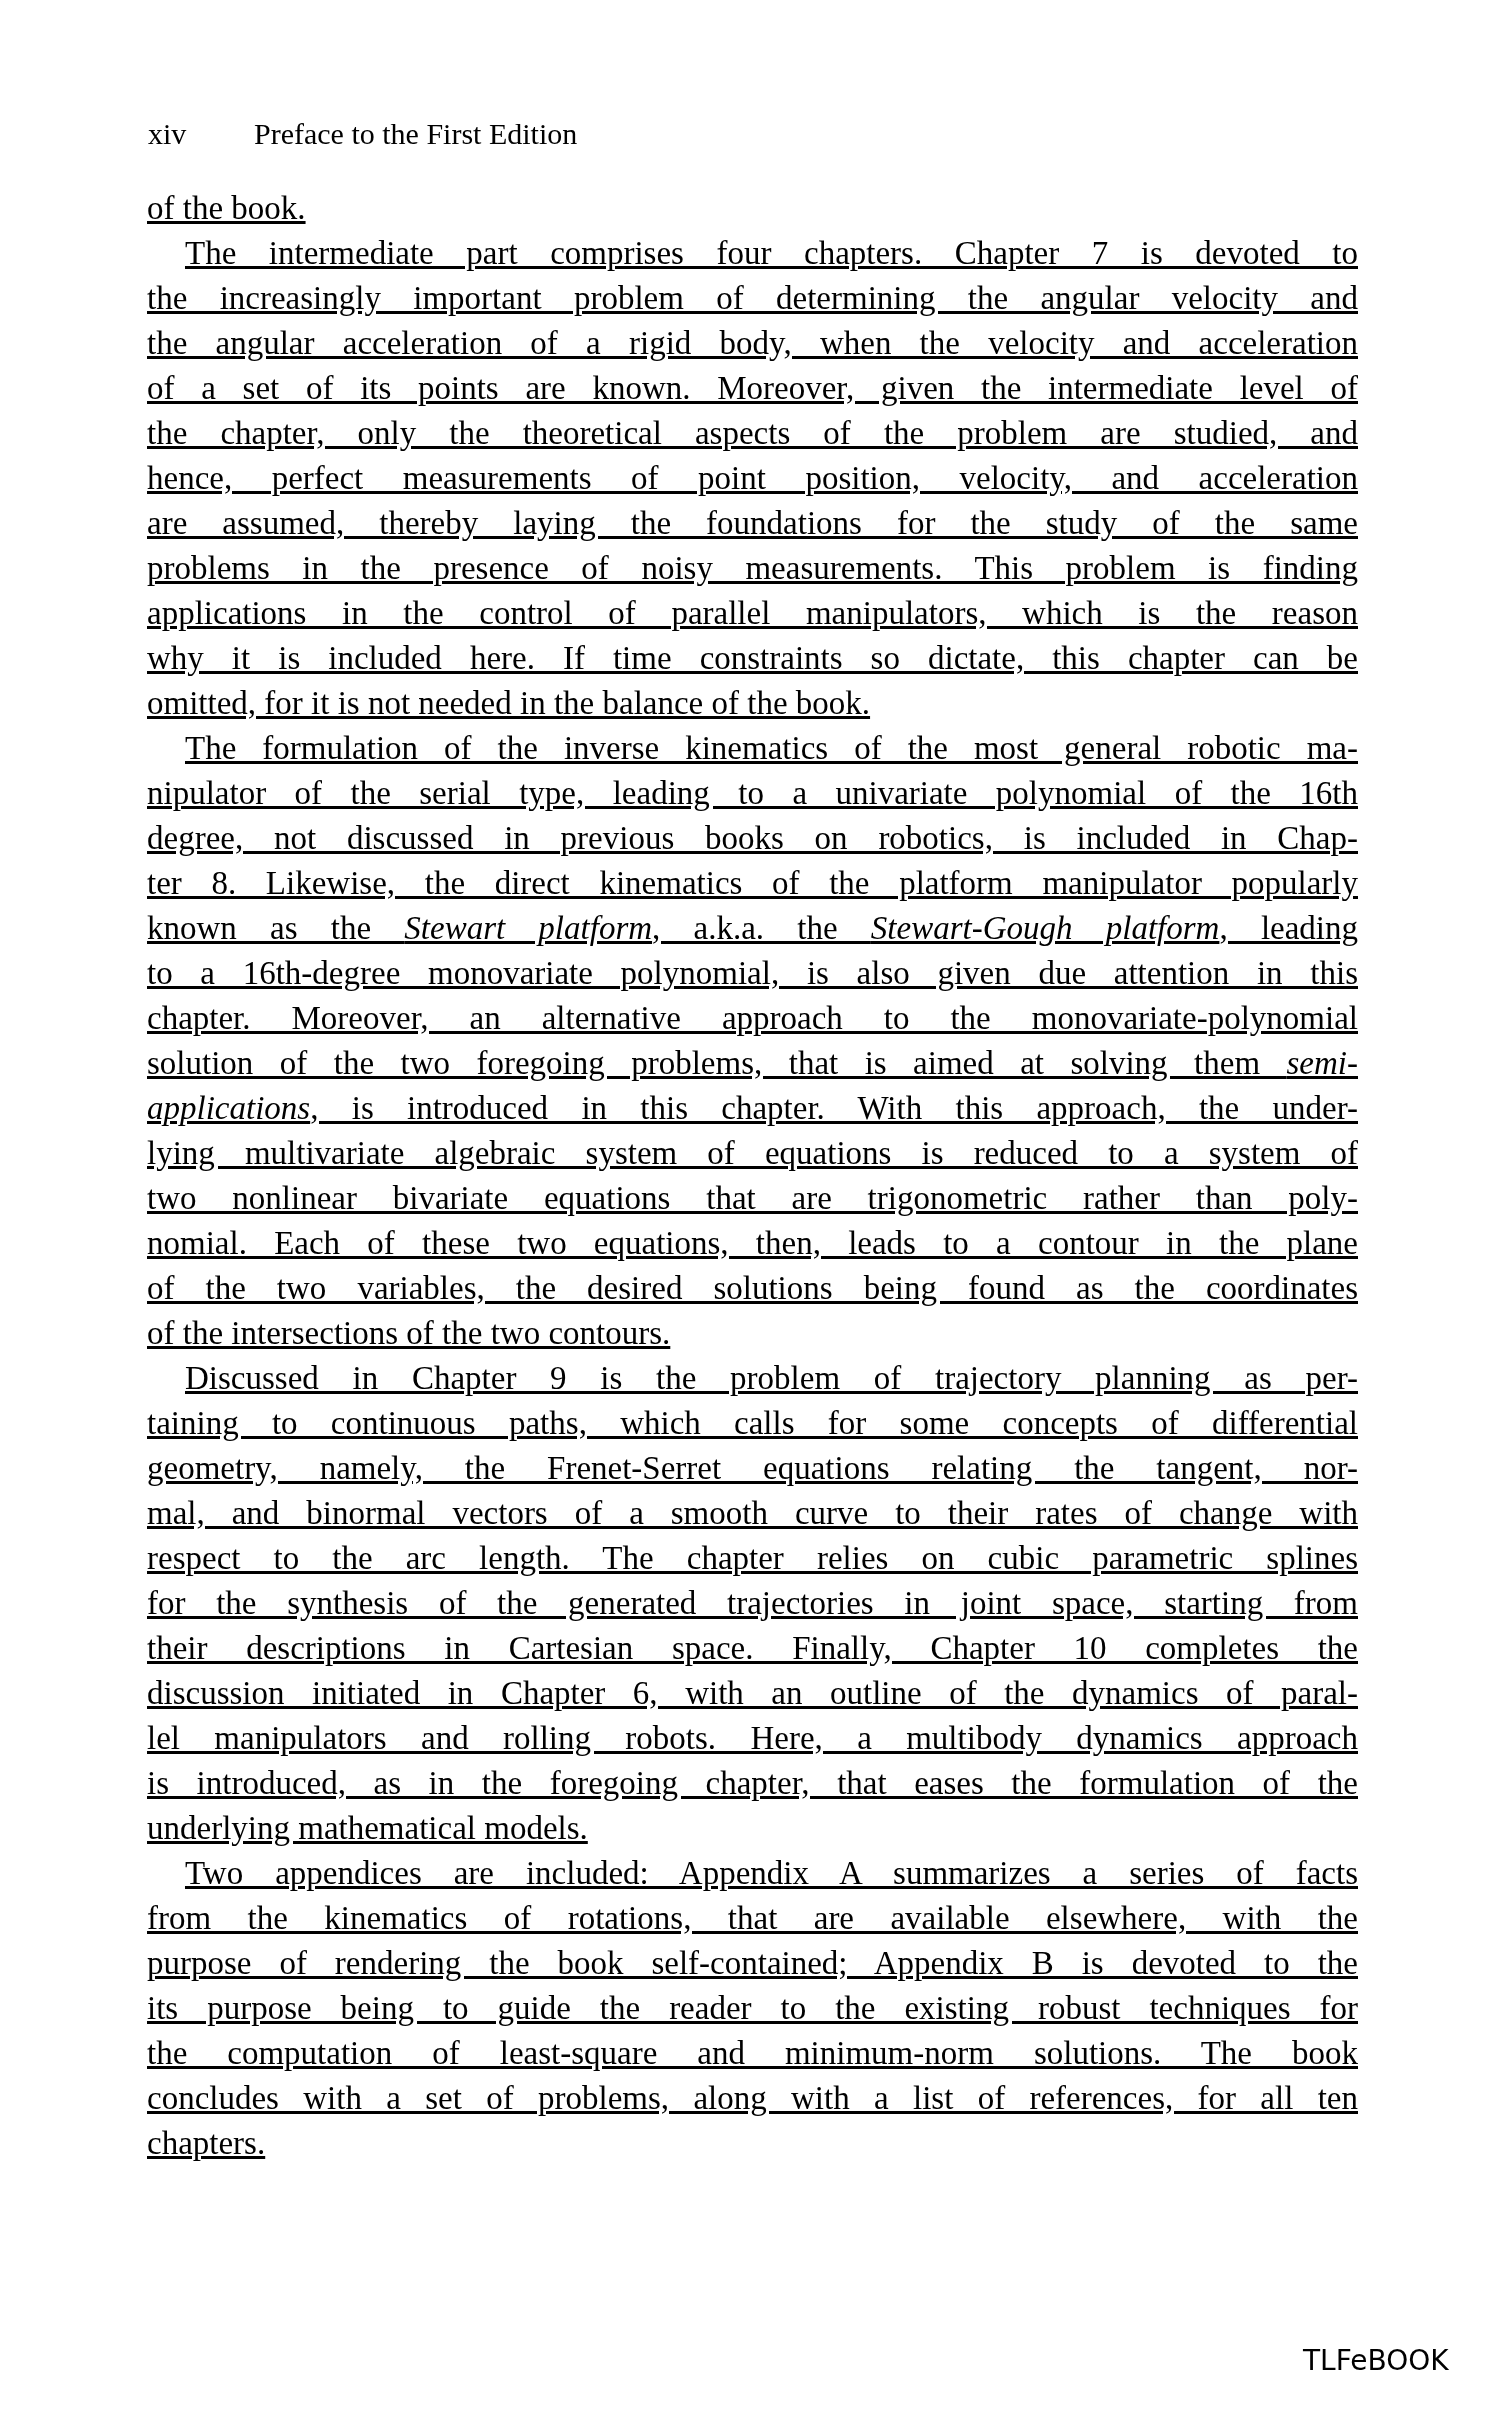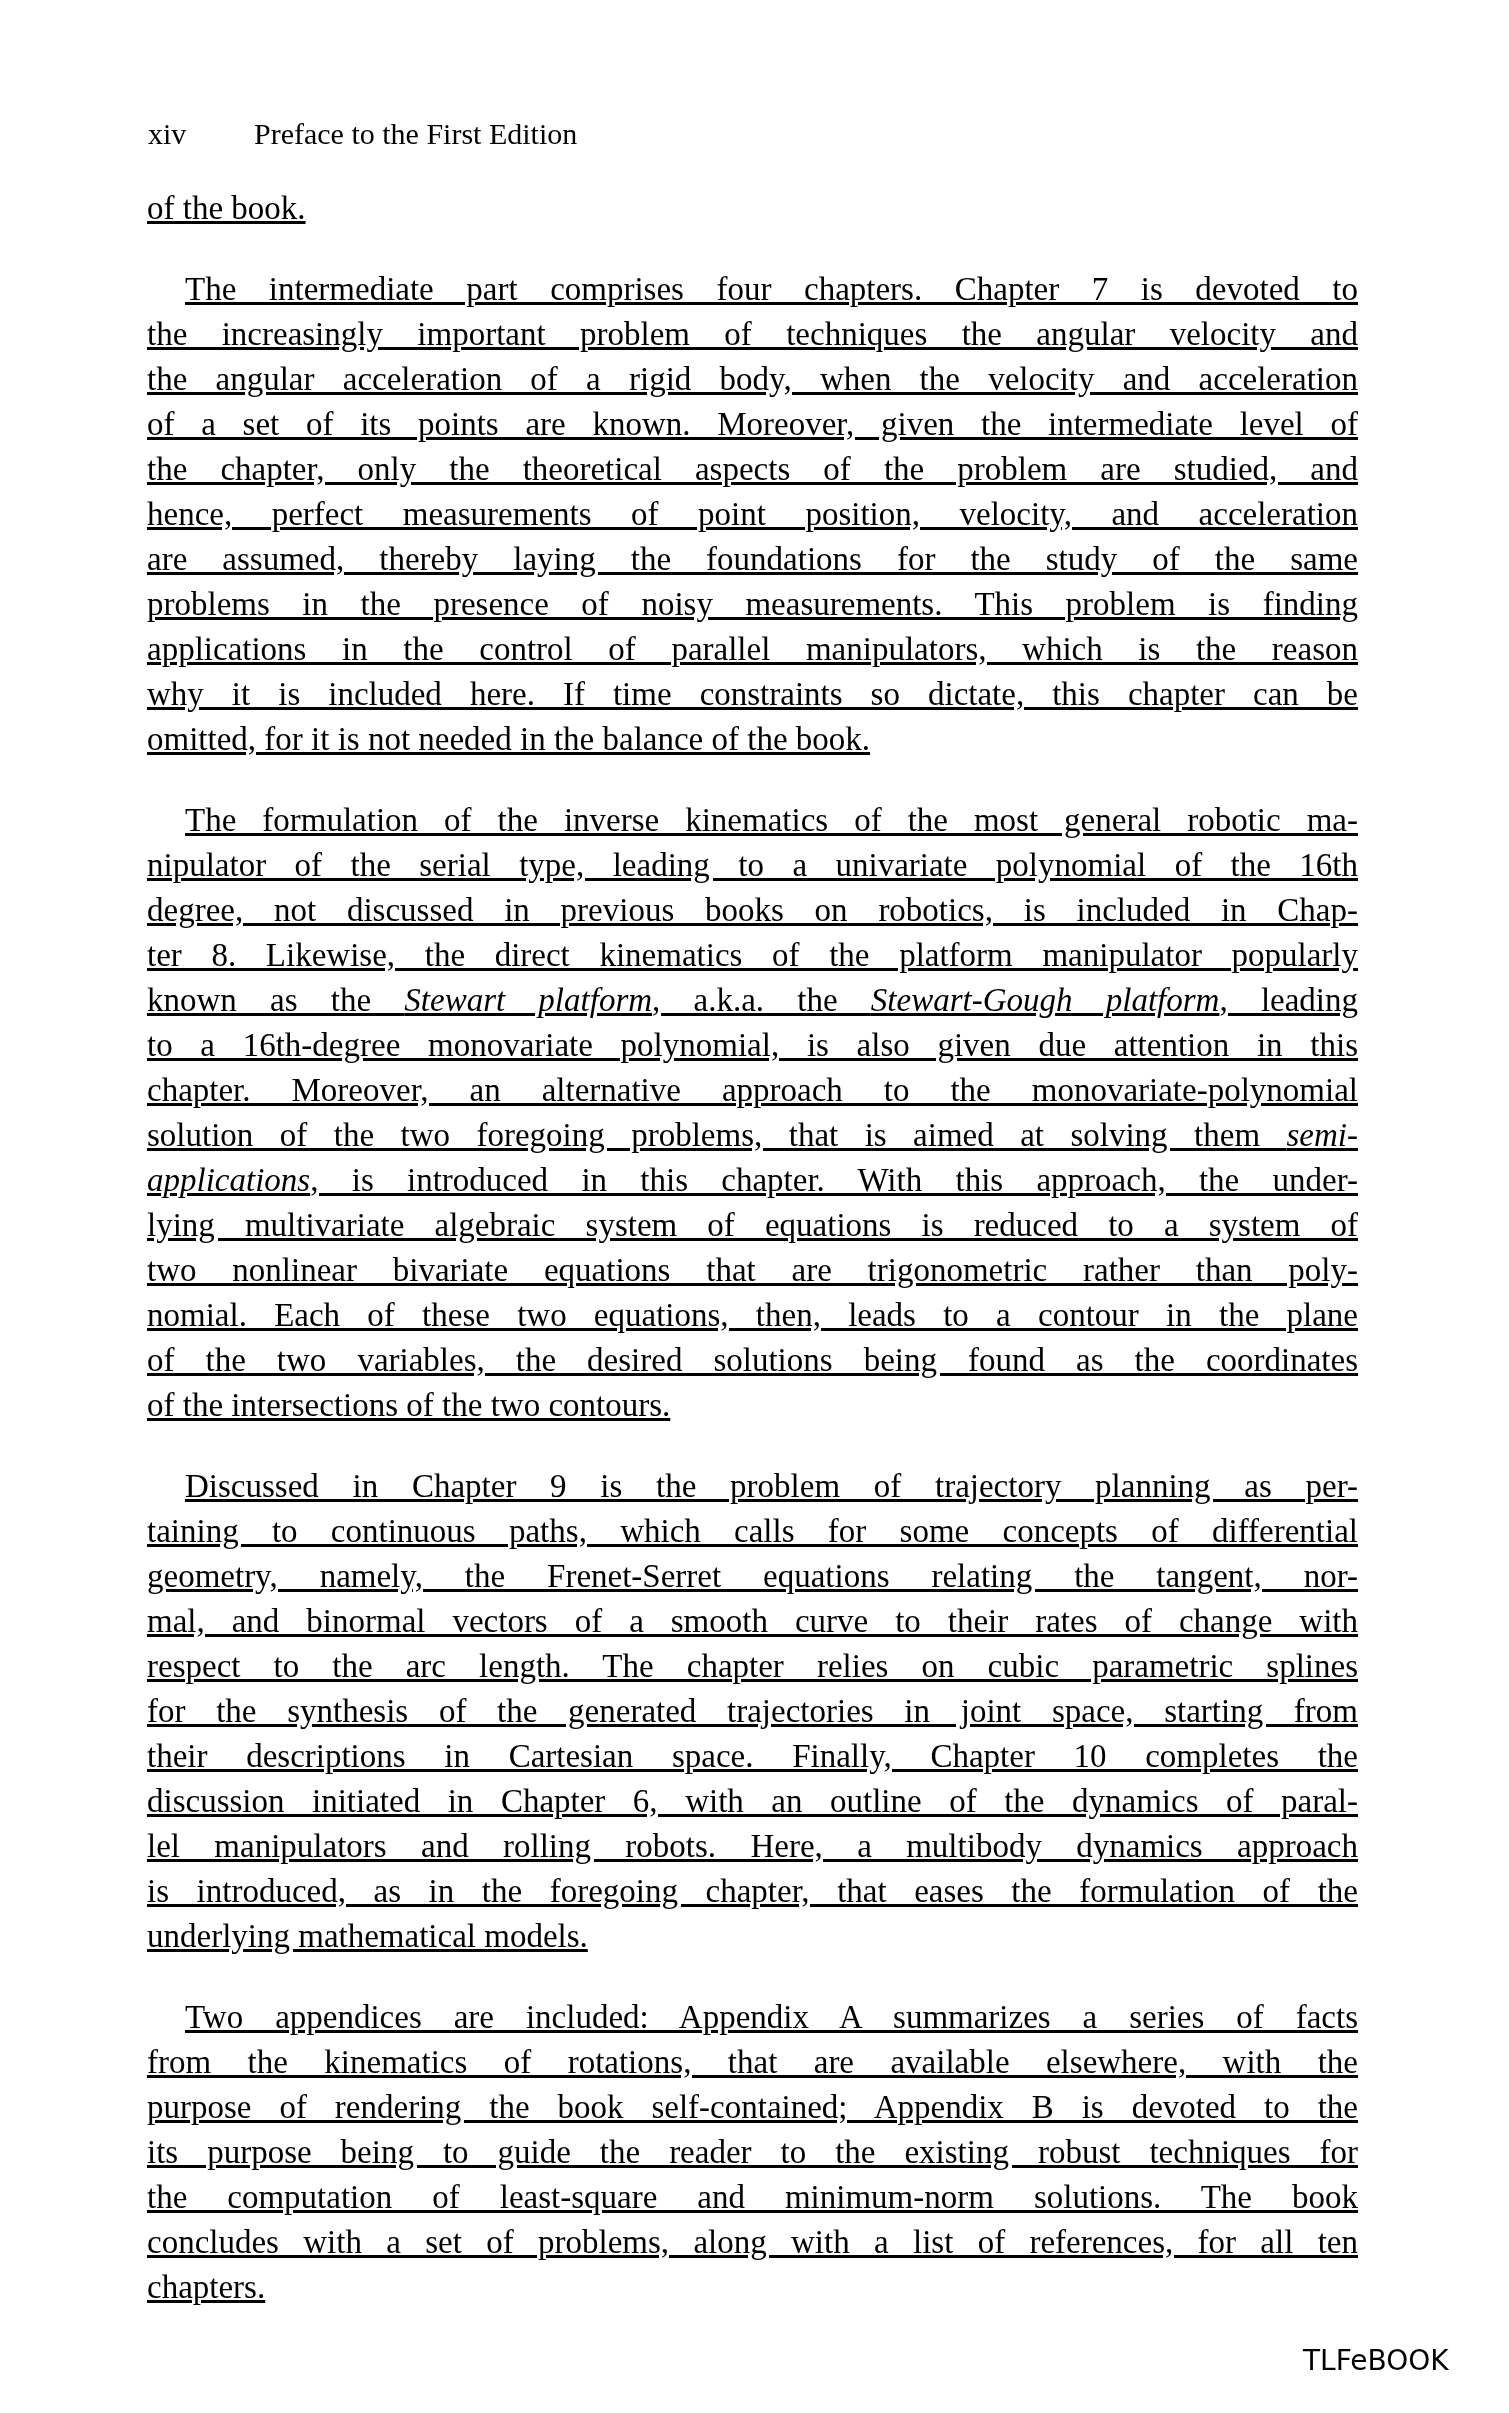--- a/index.html
+++ b/index.html
@@ -54,21 +54,20 @@
     text-align: justify;
     text-align-last: justify;
     overflow: visible;
   }
   .line.last {
     text-align: left;
     text-align-last: left;
   }
   .line.indent {
     padding-left: 38px;
-    margin-top: 36px;
   }
   .line .it { font-style: italic; }
   .line-inner {
     display: block;
     width: 100%;
     white-space: normal;
     text-align: inherit;
     text-align-last: inherit;
     text-decoration: underline;
   }
@@ -95,21 +94,21 @@
     <div>
       <div class="line last">
         <span class="line-inner"><span>of the book.</span></span>
       </div>
     </div>
     <div>
       <div class="line indent">
         <span class="line-inner"><span>The intermediate part comprises four chapters. Chapter 7 is devoted to</span></span>
       </div>
       <div class="line">
-        <span class="line-inner"><span>the increasingly important problem of techniques the angular velocity and</span></span>
+        <span class="line-inner"><span>the increasingly important problem of determining the angular velocity and</span></span>
       </div>
       <div class="line">
         <span class="line-inner"><span>the angular acceleration of a rigid body, when the velocity and acceleration</span></span>
       </div>
       <div class="line">
         <span class="line-inner"><span>of a set of its points are known. Moreover, given the intermediate level of</span></span>
       </div>
       <div class="line">
         <span class="line-inner"><span>the chapter, only the theoretical aspects of the problem are studied, and</span></span>
       </div>

